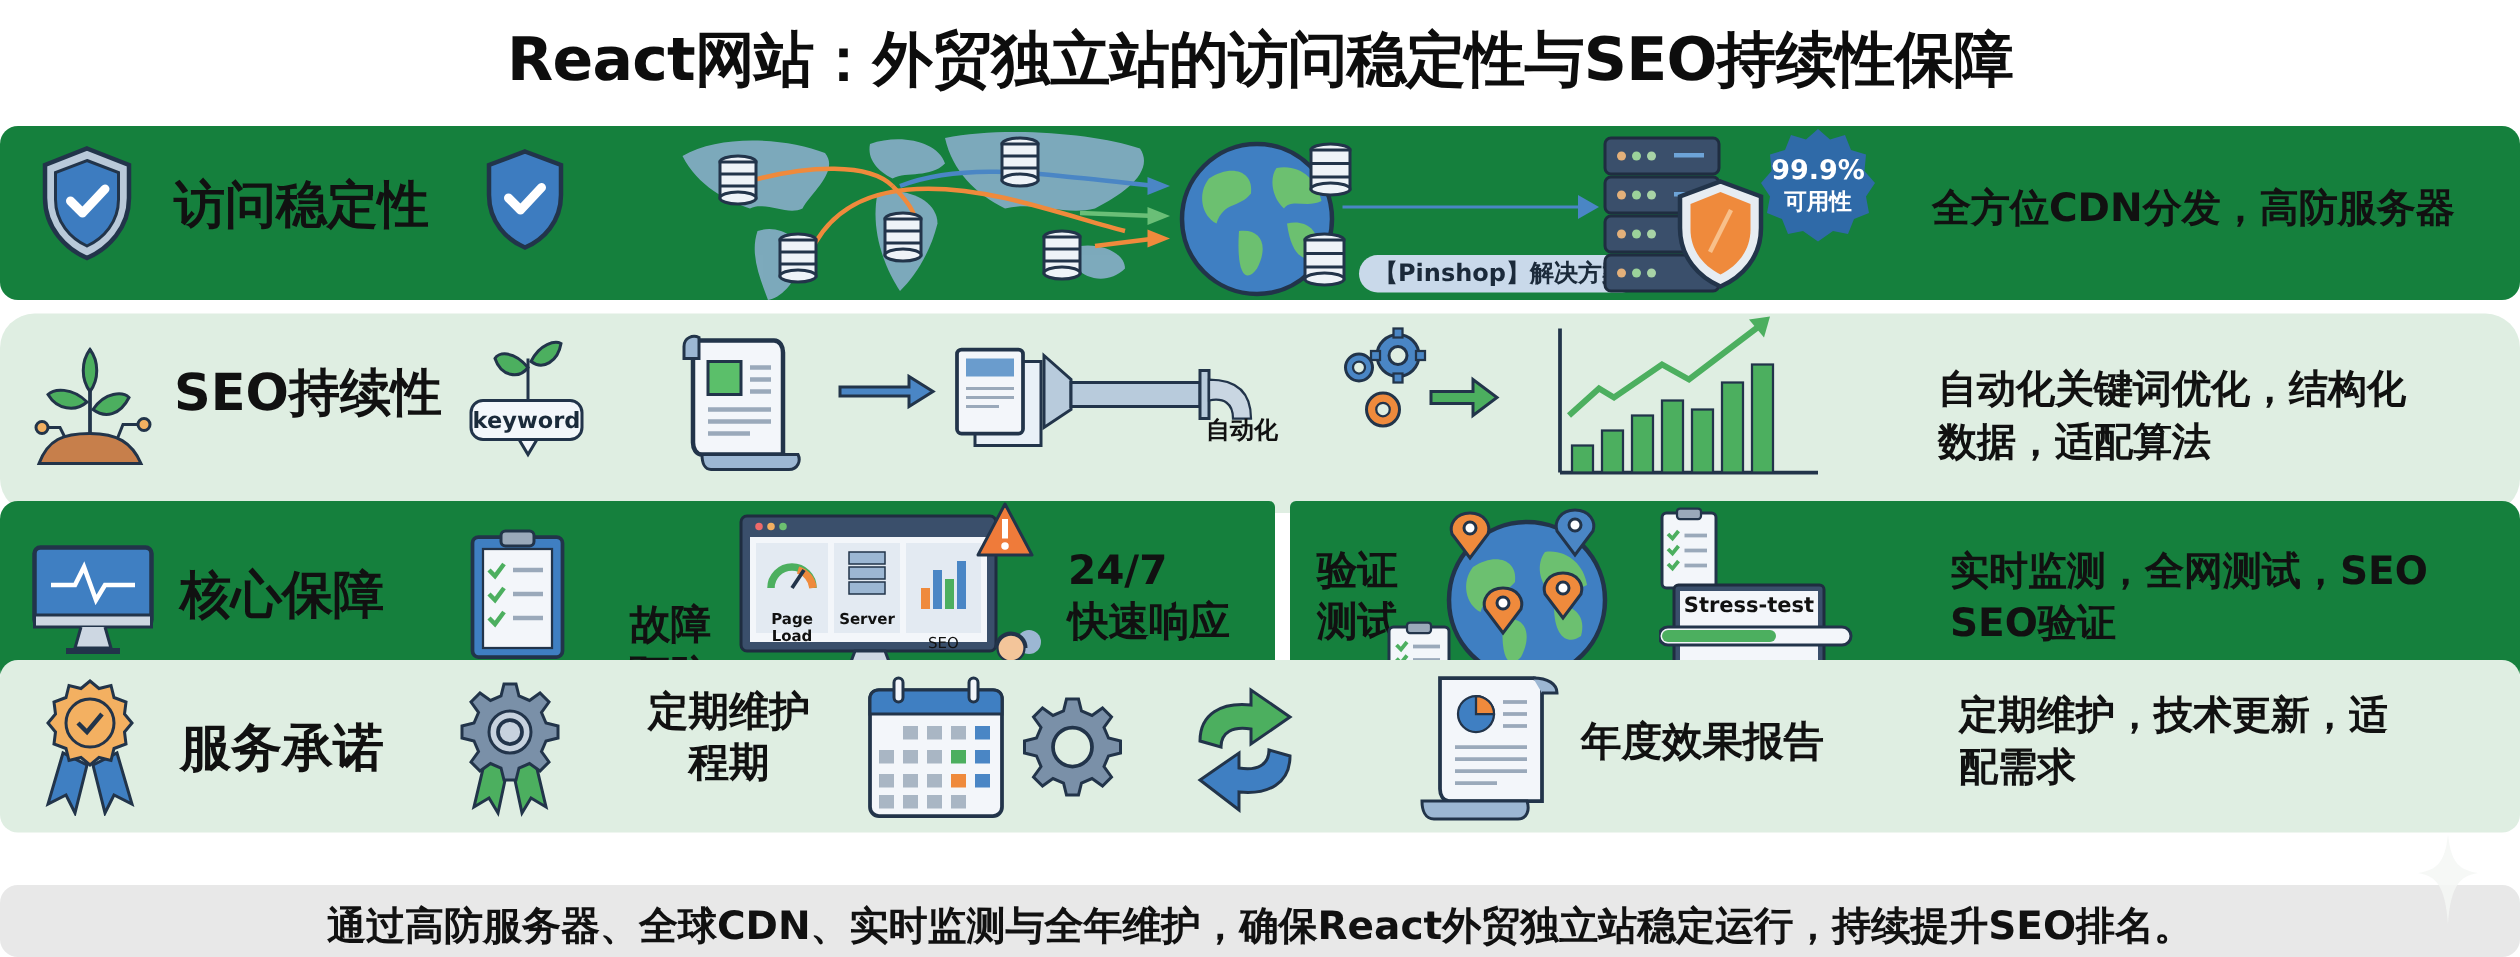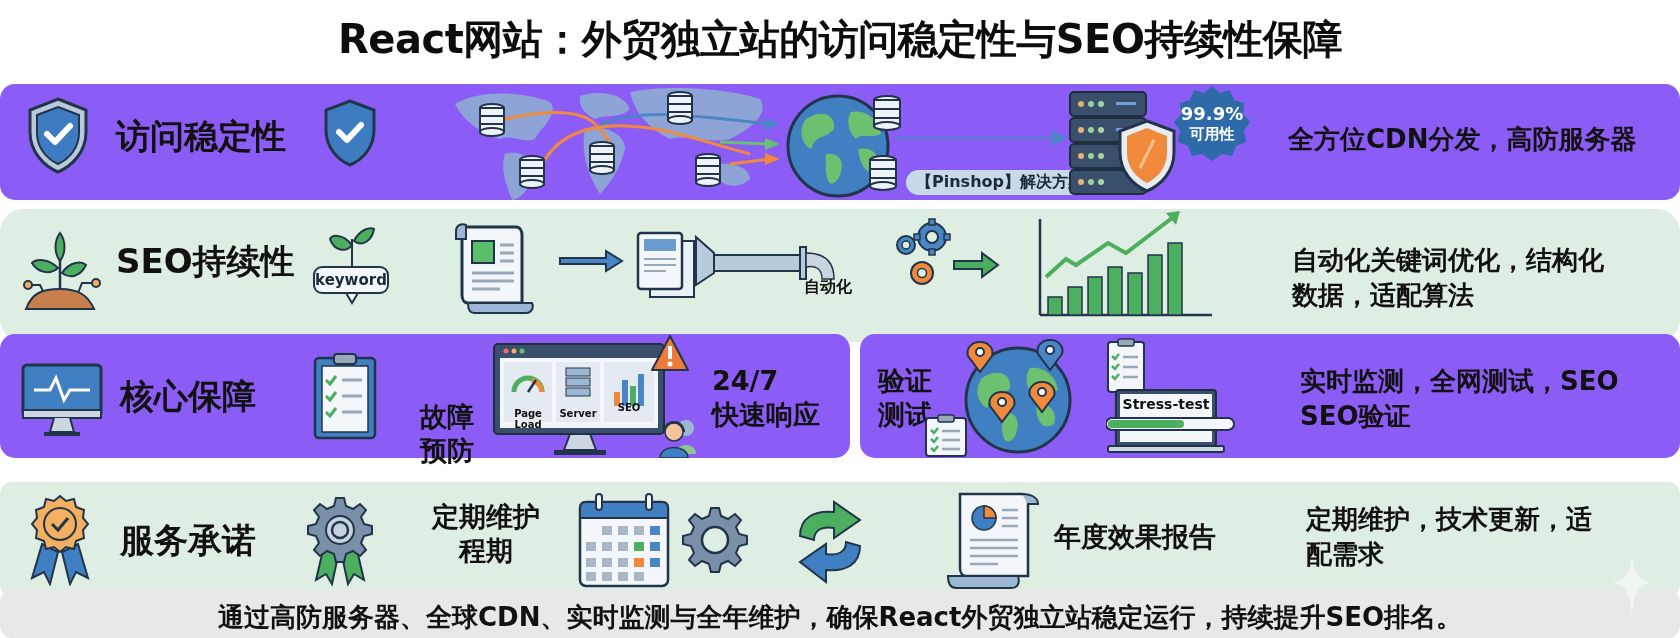--- a/index.html
+++ b/index.html
@@ -5,28 +5,28 @@
   * { box-sizing: border-box; margin: 0; padding: 0; }
   html, body { width: 1680px; height: 638px; background: #ffffff; overflow: hidden; }
   body { font-family: "DejaVu Sans", "Liberation Sans", sans-serif; color: #111; position: relative; }
   .title {
     position: absolute; left: 0; top: 12px; width: 1680px; text-align: center;
     font-size: 40px; font-weight: 700; letter-spacing: -0.5px; color: #0d0d0d;
   }
   .row {
     position: absolute; left: 0; width: 1680px; border-radius: 12px;
   }
-  .row.blue { background: #8b5cf6; border-radius: 15px; }
+  .row.blue { background: #15803d; }
   .row.green { background: #dfeee2; }
   .row.gray { background: #e8e8e8; }
   .r1 { top: 84px; height: 116px; }
   .r2 { top: 209px; height: 133px; border-radius: 23px; }
   .r3a { top: 334px; height: 124px; width: 850px; border-radius: 12px 4px 4px 12px; }
   .r3b { top: 334px; height: 124px; left: 860px; width: 820px; border-radius: 4px 12px 12px 4px; }
-  .r4 { top: 482px; height: 115px; }
+  .r4 { top: 440px; height: 115px; }
   .r5 { top: 590px; height: 48px; }
 
   .abs { position: absolute; }
   .label-big { font-size: 34px; font-weight: 700; color: #111; white-space: nowrap; }
   .label-mid { font-size: 27px; font-weight: 700; color: #111; line-height: 1.25; white-space: nowrap; }
   .desc { font-size: 26px; font-weight: 700; color: #111; line-height: 1.35; }
   .footer-text { position: absolute; left: 0; width: 1680px; top: 600px; text-align: center; font-size: 26px; font-weight: 700; color: #111; }
   svg { display: block; }
   .pill {
     position: absolute; background: #c9d9ea; border-radius: 14px; padding: 2px 10px;
@@ -355,21 +355,21 @@
         </g>
       <rect x="122" y="50" width="6" height="14" fill="#ef8a3c"></rect>
         <rect x="130" y="38" width="6" height="26" fill="#4a86c5"></rect>
         <rect x="138" y="44" width="6" height="20" fill="#4caf5f"></rect>
         <rect x="146" y="32" width="6" height="32" fill="#4a86c5"></rect>
       <path d="M78 92 L72 108 L104 108 L98 92 Z" fill="#cdd7e2" stroke="#22344a" stroke-width="2"></path>
       <rect x="62" y="108" width="52" height="5" fill="#22344a"></rect>
     </svg>
     <div style="position:absolute;left:12px;top:66px;width:48px;text-align:center;font-size:10px;font-weight:700;">Page Load</div>
     <div style="position:absolute;left:64px;top:66px;width:44px;text-align:center;font-size:10px;font-weight:700;">Server</div>
-    <div style="position:absolute;left:112px;top:60px;width:50px;text-align:center;font-size:10px;font-weight:700;">SEO</div>
+    <div style="position:absolute;left:112px;top:82px;width:50px;text-align:center;font-size:10px;font-weight:400;">SEO</div>
   </div>
   <div class="abs" style="left:650px;top:0px;">
     <svg width="40" height="38" viewBox="0 0 40 38">
         <path d="M20 2 L38 36 L2 36 Z" fill="#ef7b3a" stroke="#22344a" stroke-width="2" stroke-linejoin="round"></path>
         <rect x="18" y="12" width="4" height="13" fill="#fff"></rect>
         <circle cx="20" cy="30" r="2.5" fill="#fff"></circle>
       </svg>
   </div>
   <div class="abs" style="left:656px;top:80px;">
     <svg width="44" height="44" viewBox="0 0 44 44">

